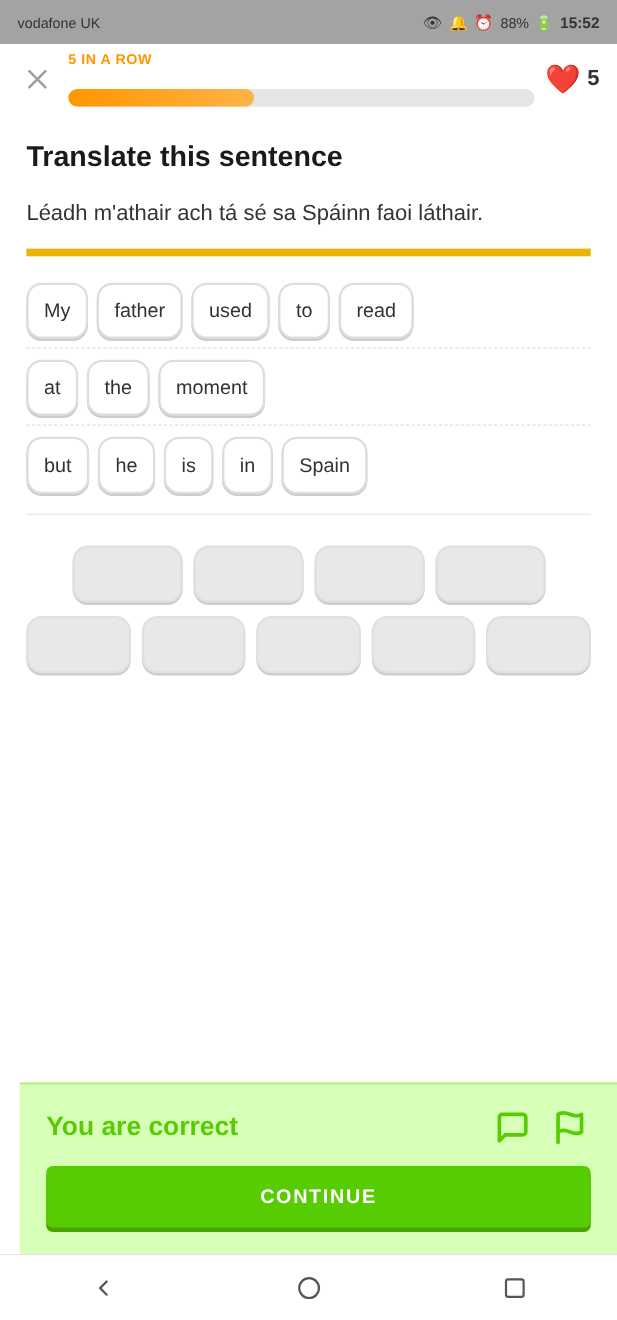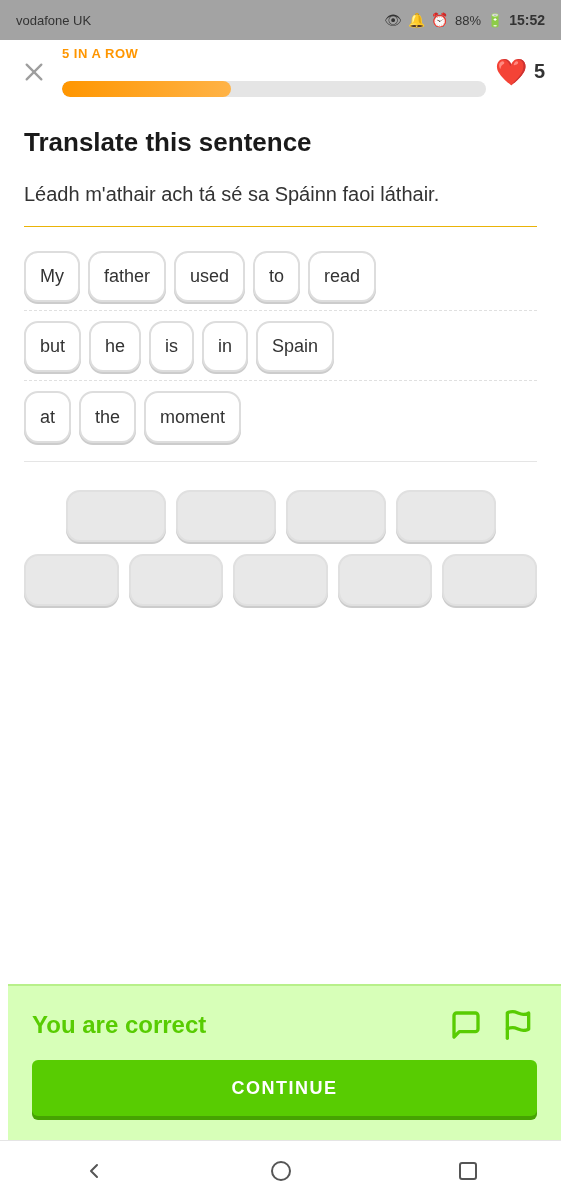--- a/index.html
+++ b/index.html
@@ -101,21 +101,21 @@
       font-weight: 800;
       color: #1a1a1a;
       margin-bottom: 20px;
       line-height: 1.2;
     }
     .irish-sentence {
       font-size: 20px;
       color: #333;
       line-height: 1.6;
       margin-bottom: 24px;
-      border-bottom: 1px solid #eab308;
+      border-bottom: 7px solid #eab308;
       padding-bottom: 16px;
     }
 
     
     .answer-area {
       min-height: 200px;
       border-bottom: 1px solid #e5e5e5;
       margin-bottom: 18px;
     }
     .answer-row {
@@ -169,21 +169,21 @@
       background: #e8e8e8;
       color: #e8e8e8;
       cursor: pointer;
       box-shadow: 0 2px 0 #ccc;
     }
 
     
     .correct-panel {
       position: absolute;
       bottom: 60px;
-      left: 8px;
+      left: 18px;
       right: 0;
       background: #d7ffb8;
       padding: 20px 24px 24px 24px;
       border-top: 2px solid #b8f08a;
     }
     .correct-header {
       display: flex;
       align-items: center;
       justify-content: space-between;
       margin-bottom: 16px;
@@ -279,30 +279,30 @@
 
   <div class="answer-area">
     <div class="answer-row">
       <span class="word-chip">My</span>
       <span class="word-chip">father</span>
       <span class="word-chip">used</span>
       <span class="word-chip">to</span>
       <span class="word-chip">read</span>
     </div>
     <div class="answer-row">
+      <span class="word-chip">at</span>
+      <span class="word-chip">the</span>
+      <span class="word-chip">moment</span>
+    </div>
+    <div class="answer-row">
       <span class="word-chip">but</span>
       <span class="word-chip">he</span>
       <span class="word-chip">is</span>
       <span class="word-chip">in</span>
       <span class="word-chip">Spain</span>
-    </div>
-    <div class="answer-row">
-      <span class="word-chip">at</span>
-      <span class="word-chip">the</span>
-      <span class="word-chip">moment</span>
     </div>
   </div>
 
   <div class="word-bank">
     <div class="word-bank-row">
       <div class="bank-chip"></div>
       <div class="bank-chip"></div>
       <div class="bank-chip"></div>
       <div class="bank-chip"></div>
     </div>

